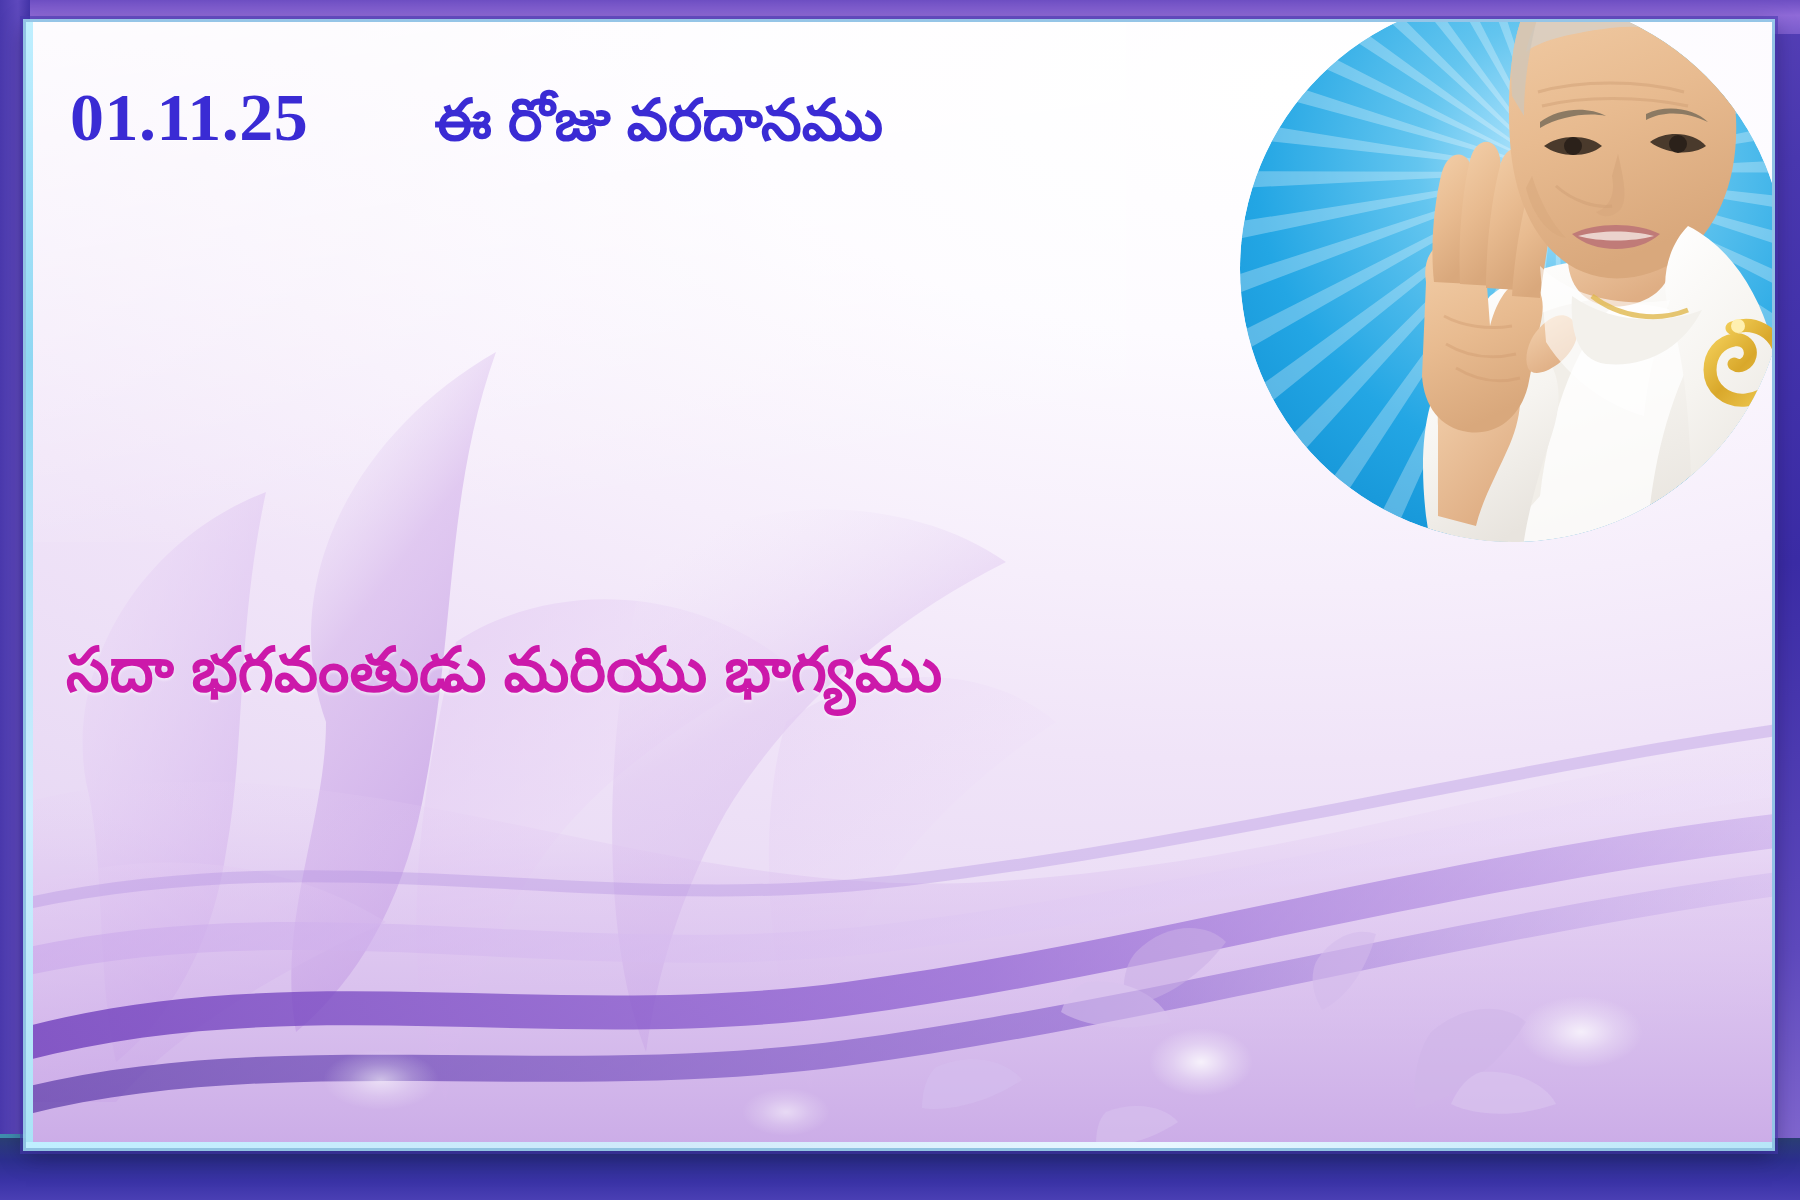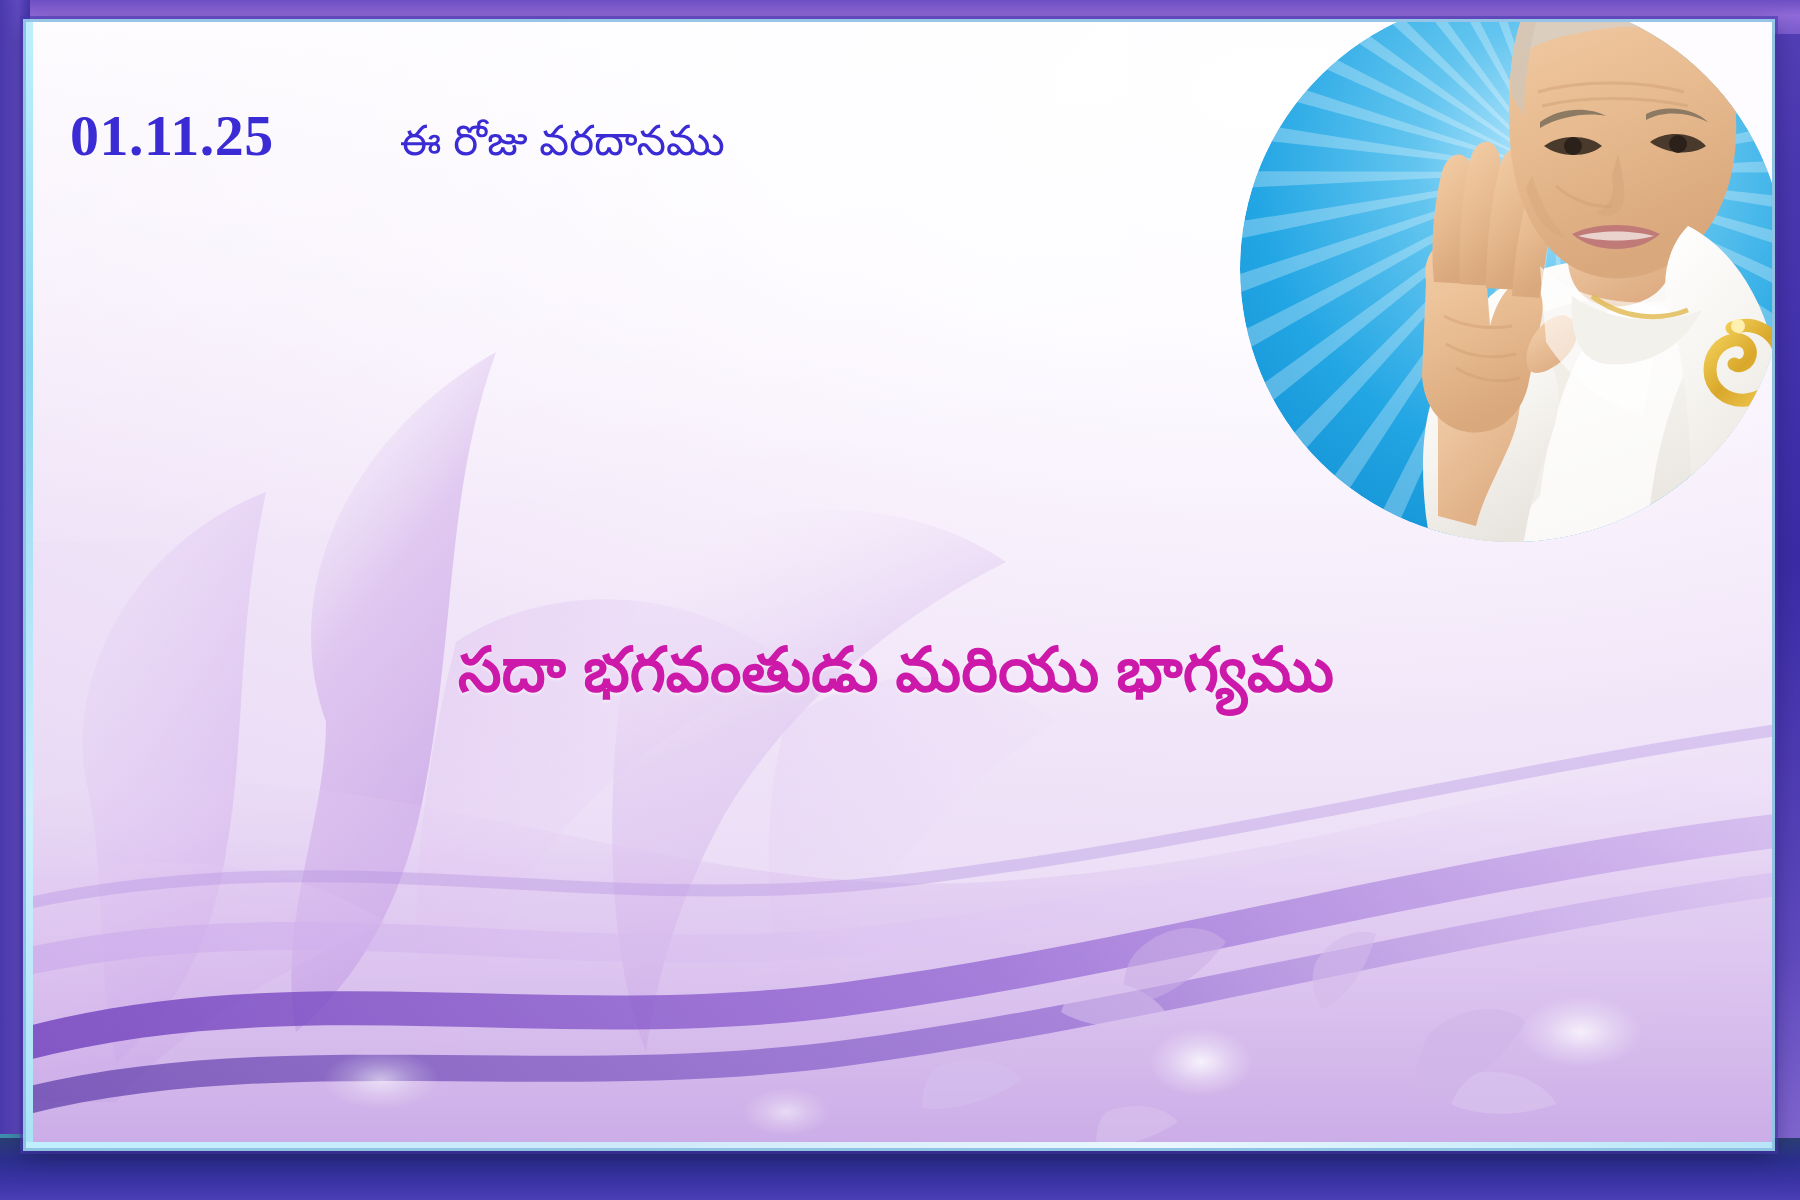--- a/index.html
+++ b/index.html
@@ -71,37 +71,36 @@
   .portrait .clipbox{ position:absolute; inset:0; }
   .portrait svg{ width:100%; height:100%; display:block; }
 
   
   .header-row{
     position:absolute; left:0; top:56px; width:100%;
     display:flex; align-items:baseline; z-index:7;
   }
   .date{
     margin-left:44px;
-    font-size:58px; font-weight:bold; letter-spacing:.5px;
+    font-size:68px; font-weight:bold; letter-spacing:.5px;
     color:#3a2bd4;
     font-family:"Liberation Serif", serif;
     text-shadow:0 1px 0 rgba(255,255,255,.65);
-    margin-top:24px;
   }
   .header-title{
     margin-left:126px;
-    font-size:42px; font-weight:normal;
+    font-size:58px; font-weight:bold;
     color:#3a2bd4;
     font-family:"Liberation Sans", sans-serif;
     text-shadow:0 1px 0 rgba(255,255,255,.6);
   }
 
   .body-text{
     position:absolute; left:0; right:6px; top:596px;
-    text-align:center; z-index:7; padding:0 25px;
+    z-index:7; padding:0 40px;
   }
   .body-line{
     font-size:62px; font-weight:bold; color:#cc19aa;
     line-height:1.68;
     font-family:"Liberation Sans", sans-serif;
     text-shadow:0 2px 3px rgba(255,255,255,.55);
     white-space:nowrap;
   }
   .body-line.l2{ letter-spacing:.5px; }
 </style>

